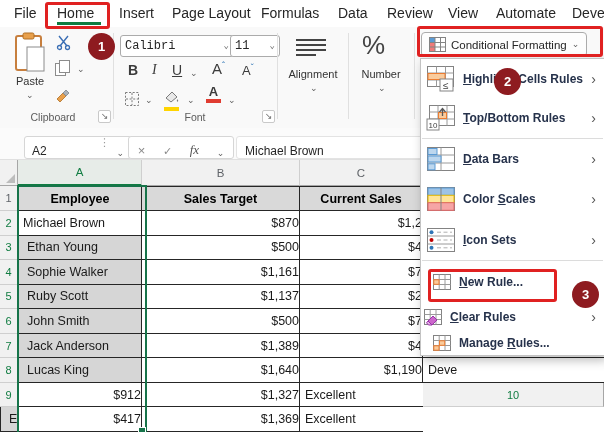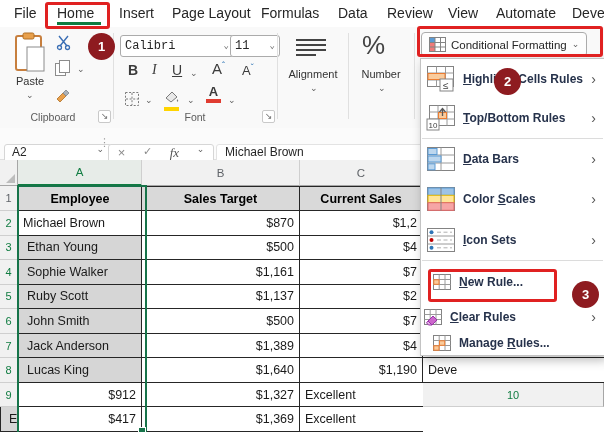--- a/index.html
+++ b/index.html
@@ -17,40 +17,40 @@
   .chev{font-size:9px;color:#5f5f5f;line-height:1;}
   .ricon{position:absolute;}
   .btnlabel{position:absolute;font-size:11px;color:#333;text-align:center;}
   .combo{position:absolute;height:20px;background:#fff;border:1px solid #ababab;border-radius:3px;display:flex;align-items:center;justify-content:space-between;padding:0 4px;font-size:12px;color:#262626;font-family:Liberation Mono, monospace;}
   .fmt{position:absolute;font-size:14px;color:#3b3b3b;line-height:1;cursor:default;}
   .cfbtn{position:absolute;left:421px;top:5px;height:23px;border:1px solid #ababab;border-radius:4px;background:#fdfdfd;display:flex;align-items:center;padding:0 7px;}
   .cfbtn .cflabel{font-size:11.5px;color:#262626;margin:0 5px 0 5px;white-space:nowrap;}
   .alines span{display:block;height:2px;background:#444;margin:3px 0;}
   
   .fbar{position:absolute;left:0;top:128px;width:604px;height:31px;background:#fbfbfb;border-bottom:1px solid #e0e0e0;}
-  .fbox{position:absolute;top:16px;height:21px;background:#fff;border:1px solid #d6d6d6;border-radius:3px;display:flex;align-items:flex-start;font-size:12px;color:#262626;}
+  .fbox{position:absolute;top:8px;height:21px;background:#fff;border:1px solid #d6d6d6;border-radius:3px;display:flex;align-items:flex-end;font-size:12px;color:#262626;margin-left:20px;}
   .dots{position:absolute;left:99px;top:8px;font-size:11px;color:#9a9a9a;}
   .fx{font-family:"Liberation Serif",serif;font-style:italic;font-size:13px;color:#555;}
   
   .sheet{position:absolute;left:0;top:160px;width:604px;height:272px;display:grid;
          grid-template-columns:18px 124px 158px 123px 181px;
          grid-template-rows:26px 25px repeat(9,24.55px);}
   .ch{background:#f1f1f1;border-right:1px solid #cfcfcf;border-bottom:1px solid #a6a6a6;display:flex;align-items:center;justify-content:center;font-size:11.5px;color:#5f6368;}
   .ch.sel{color:#107C41;border-bottom:2px solid #107C41;background:#e7ece8;}
   .corner{background:#f1f1f1;border-right:1px solid #a6a6a6;border-bottom:1px solid #a6a6a6;position:relative;}
   .tri{position:absolute;right:2px;bottom:2px;width:0;height:0;border-left:9px solid transparent;border-bottom:9px solid #bdbdbd;}
   .gut{background:#f1f1f1;border-right:1px solid #a6a6a6;border-bottom:1px solid #cfcfcf;display:flex;align-items:center;justify-content:center;font-size:11px;color:#107C41;}
   .gut.g1{color:#5f6368;}
   .cell{background:#fff;border-right:1px solid #262626;border-bottom:1px solid #262626;display:flex;align-items:center;font-size:12.5px;color:#1a1a1a;overflow:hidden;white-space:nowrap;}
   .cell.top{border-top:1px solid #262626;}
   .cell.bl{border-left:1px solid #262626;}
   .cell.hdr{background:#d9d9d9;font-weight:bold;justify-content:center;color:#000;}
   .cell.asel{background:#d6d6d6;padding-left:8px;}
   .cell.aactive{background:#fff;padding-left:4px;}
-  .cell.num{justify-content:flex-end;padding-right:5px;}
+  .cell.num{justify-content:flex-end;}
   .cell.dcol{border-right:none;padding-left:5px;}
   .selbox{position:absolute;left:17px;top:185px;width:126px;height:246px;border:2px solid #17744a;z-index:3;pointer-events:none;}
   .fillhandle{position:absolute;left:138px;top:427px;width:6px;height:6px;background:#17744a;border:1px solid #fff;z-index:4;}
   
   .menu{position:absolute;left:420px;top:58px;width:183px;height:296px;background:#fff;border:1px solid #c3c3c3;box-shadow:3px 4px 10px rgba(0,0,0,.28);z-index:10;display:flex;flex-direction:column;}
   .mi{display:flex;align-items:center;padding:0 5px;cursor:default;}
   .mi .lab{flex:1;font-size:12px;font-weight:bold;color:#26324b;margin-left:7px;white-space:nowrap;}
   .mi .lab u{text-decoration:underline;}
   .mi .arr{font-size:14px;color:#555;margin-right:3px;font-weight:normal;}
   .msep{height:1px;background:#dcdcdc;margin:0 1px;}

